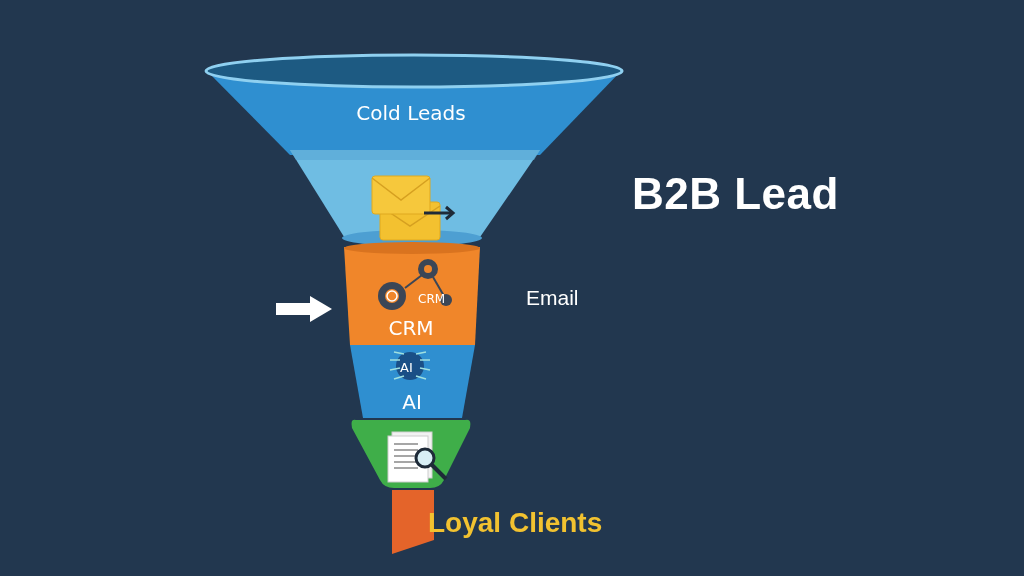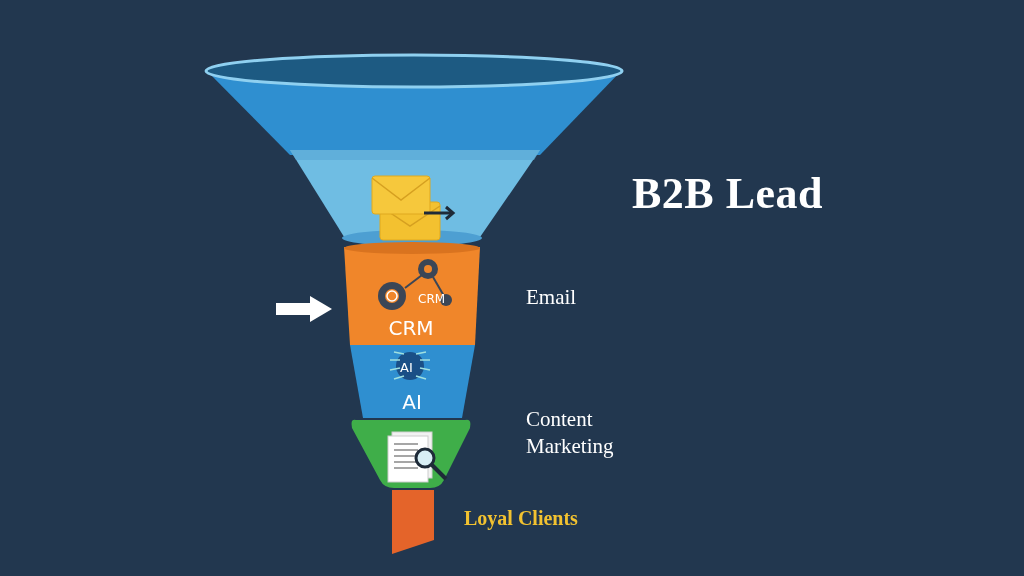--- a/index.html
+++ b/index.html
@@ -4,26 +4,26 @@
 <style>
   html, body { margin: 0; padding: 0; }
   body {
     width: 1024px; height: 576px; overflow: hidden;
     background: #22374f;
     font-family: "DejaVu Sans", sans-serif;
     position: relative;
   }
   .stage { position: absolute; left: 0; top: 0; width: 1024px; height: 576px; }
   svg.funnel { position: absolute; left: 0; top: 0; }
-  .lbl { position: absolute; color: #ffffff; font-family: Liberation Serif, serif; white-space: nowrap; }
+  .lbl { position: absolute; color: #ffffff; font-family: Liberation Sans, sans-serif; white-space: nowrap; }
   .title { left: 632px; top: 168px; font-size: 44px; font-weight: bold; line-height: 52px; letter-spacing: 0.5px; }
   .side { font-size: 21px; line-height: 27px; margin-left: 16px; }
   .email { left: 510px; top: 284px; }
   .content { left: 510px; top: 406px; }
-  .loyal { left: 464px; top: 507px; font-size: 20px; color: #f2c230; font-weight: bold; }
+  .loyal { left: 428px; top: 507px; font-size: 28px; color: #f2c230; font-weight: bold; }
   .stage-lbl { position: absolute; color: #ffffff; text-align: center; transform: translateX(-50%); }
   .cold { left: 411px; top: 101px; font-size: 20px; }
   .crm { left: 411px; top: 316px; font-size: 20px; }
   .ai { left: 412px; top: 390px; font-size: 20px; }
 </style>
 </head>
 <body>
 
 <div class="stage">
   <svg class="funnel" width="1024" height="576" viewBox="0 0 1024 576">
@@ -93,30 +93,27 @@
     <g>
       <path d="M392,490 L434,490 L434,540 L392,554 Z" fill="#e4642a"></path>
     </g>
 
     <g>
       <rect x="276" y="303" width="36" height="12" fill="#ffffff"></rect>
       <polygon points="310,296 332,309 310,322" fill="#ffffff"></polygon>
     </g>
   </svg>
 
+  <div class="stage-lbl cold">Cold Leads</div>
   <div class="stage-lbl crm">CRM</div>
   <div class="stage-lbl ai">AI</div>
 
   <div class="lbl title">
     <div>B2B Lead</div>
   </div>
 
   <div class="lbl side email">
     <div>Email</div>
   </div>
 
-  <div class="lbl side content">
-    <div>Content</div>
-    <div>Marketing</div>
-  </div>
 
   <div class="lbl loyal">Loyal Clients</div>
 </div>
 
 </body></html>

